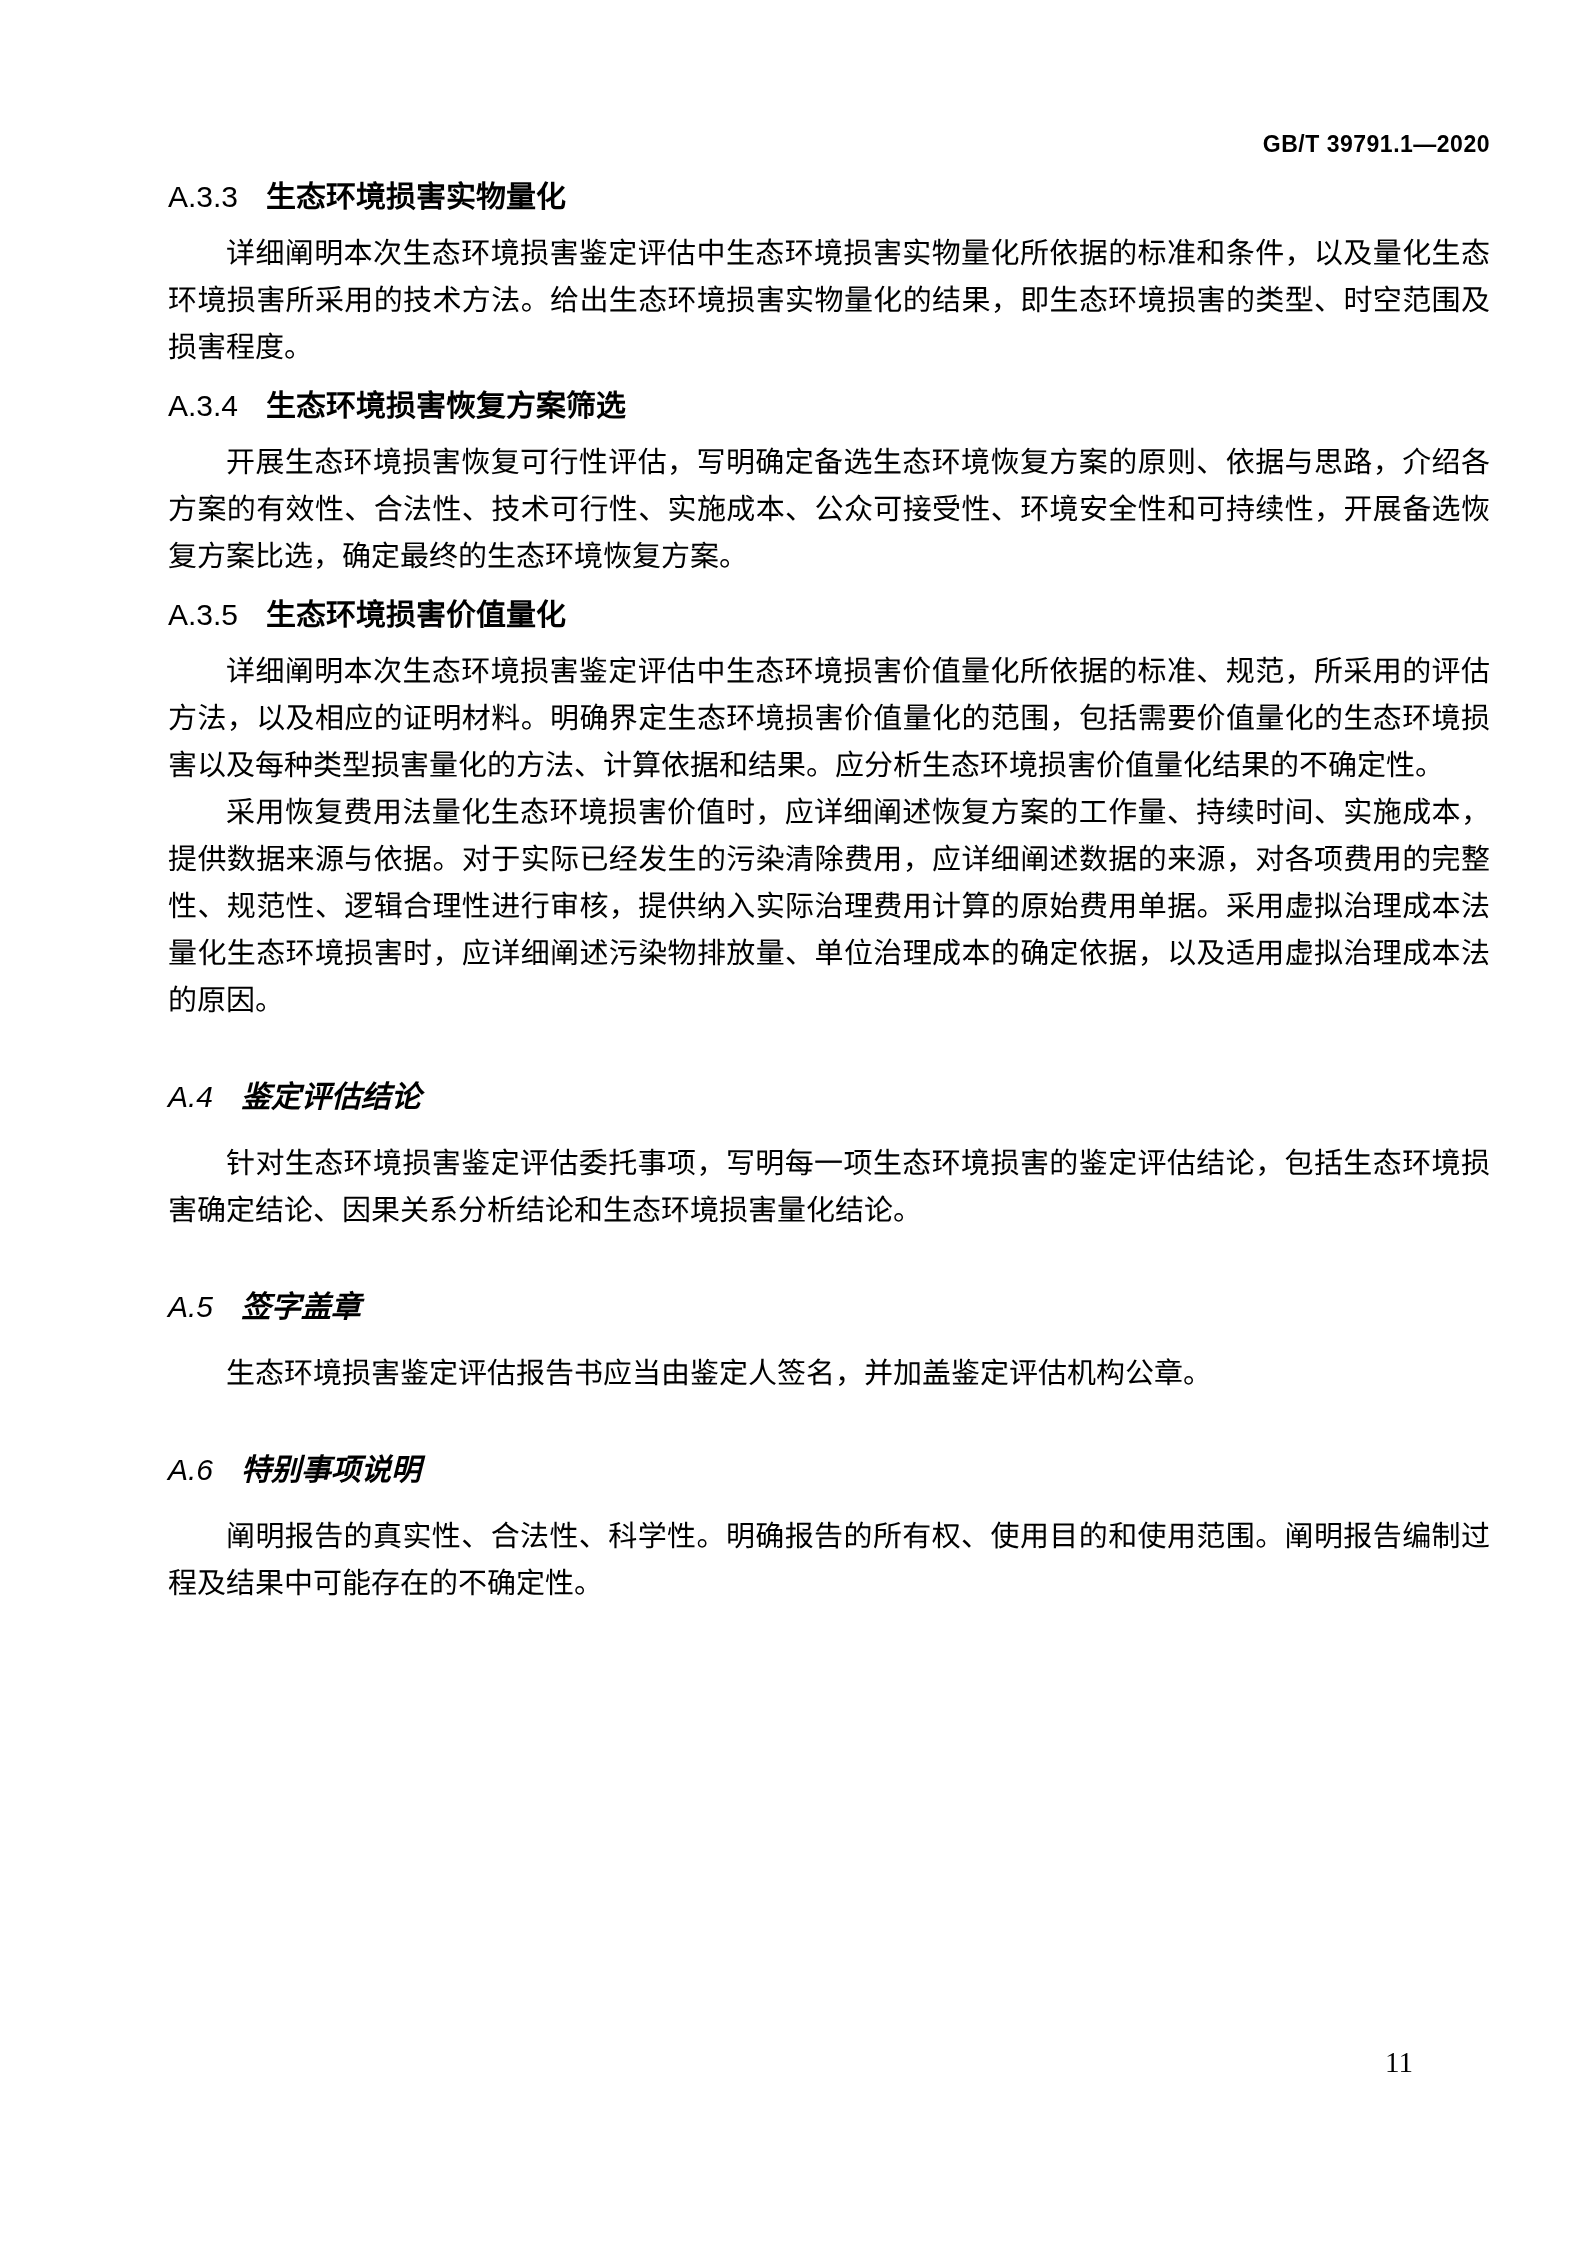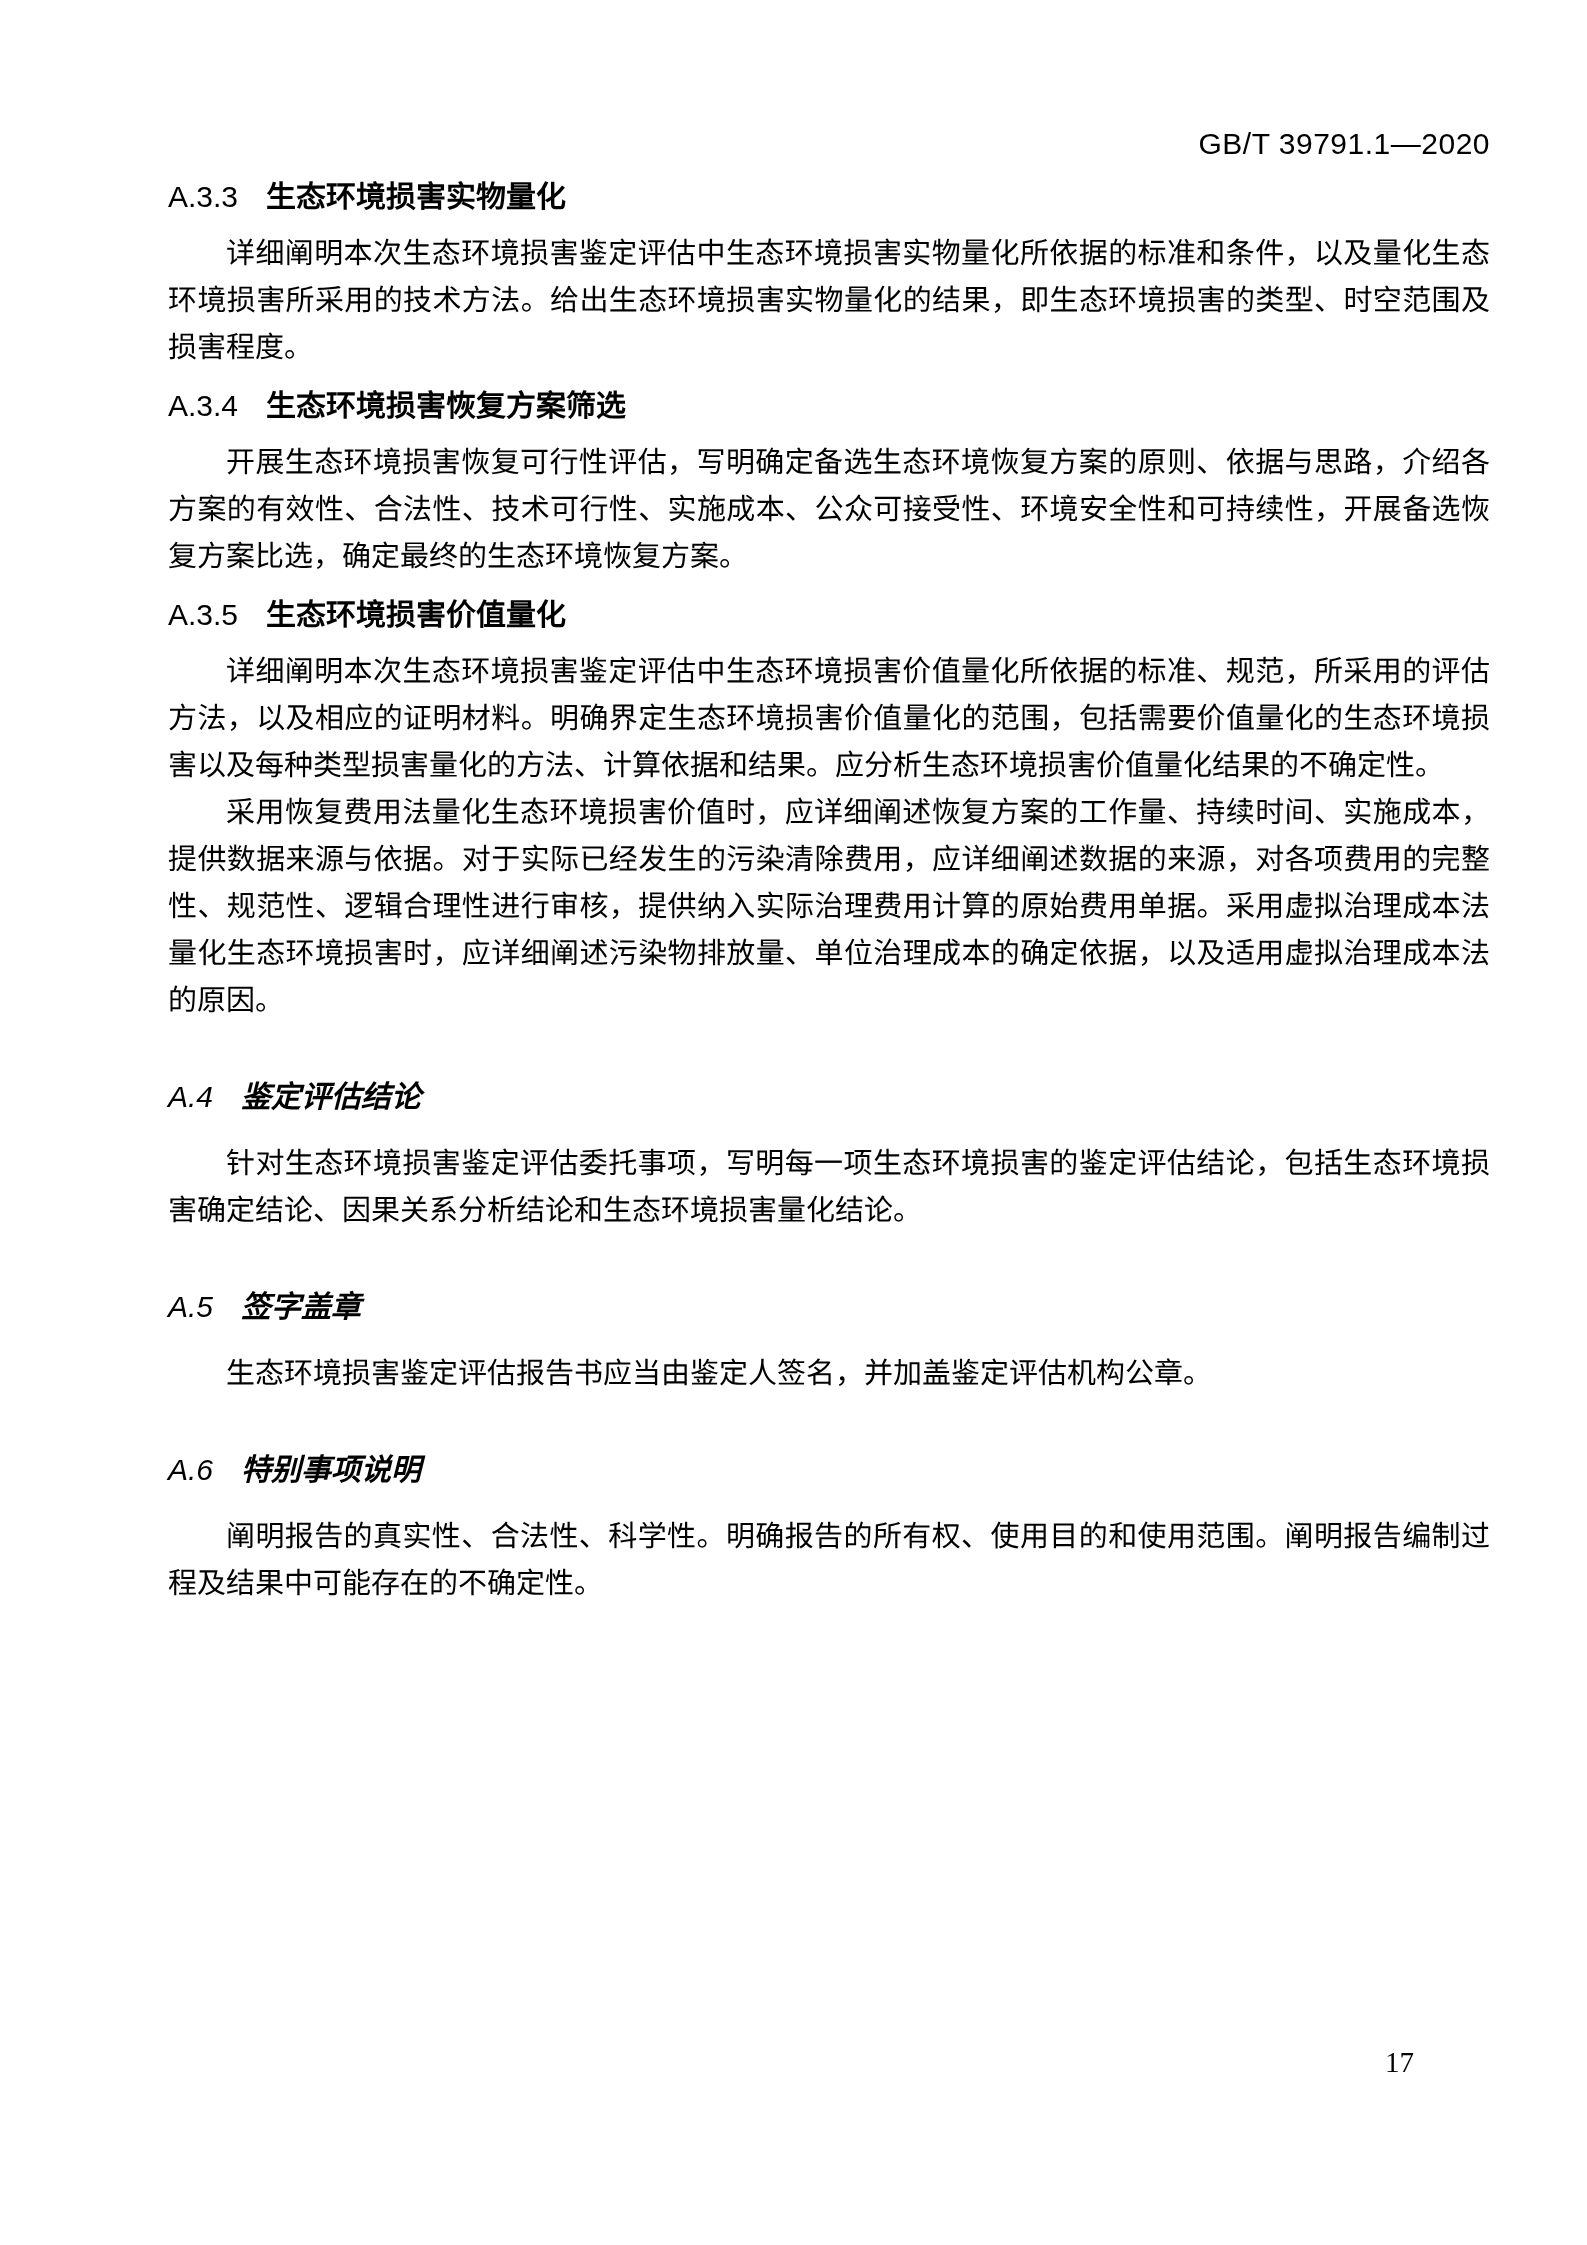--- a/index.html
+++ b/index.html
@@ -14,22 +14,22 @@
     background: #ffffff;
     box-sizing: border-box;
     padding: 0 97px 0 168px;
     overflow: hidden;
     color: #000000;
   }
   .doc-header {
     padding-top: 126px;
     text-align: right;
     font-family: "Liberation Sans", "DejaVu Sans", sans-serif;
-    font-weight: normal;
-    font-size: 30px;
+    font-weight: bold;
+    font-size: 23px;
     line-height: 36px;
     letter-spacing: 0.5px;
     color: #000000;
   }
   .sec-heading {
     font-family: "Liberation Sans", "DejaVu Sans", sans-serif;
     font-size: 30px;
     line-height: 34px;
     font-weight: bold;
     color: #000000;
@@ -110,15 +110,15 @@
 
     <section class="sec l1">
       <h3 class="sec-heading">
         <span class="sec-num">A.6</span><span class="sec-title">特别事项说明</span>
       </h3>
       <p class="para">阐明报告的真实性、合法性、科学性。明确报告的所有权、使用目的和使用范围。阐明报告编制过程及结果中可能存在的不确定性。</p>
     </section>
 
   </main>
 
-  <div class="page-number">17</div>
+  <div class="page-number">11</div>
 
 </div>
 
 </body></html>

